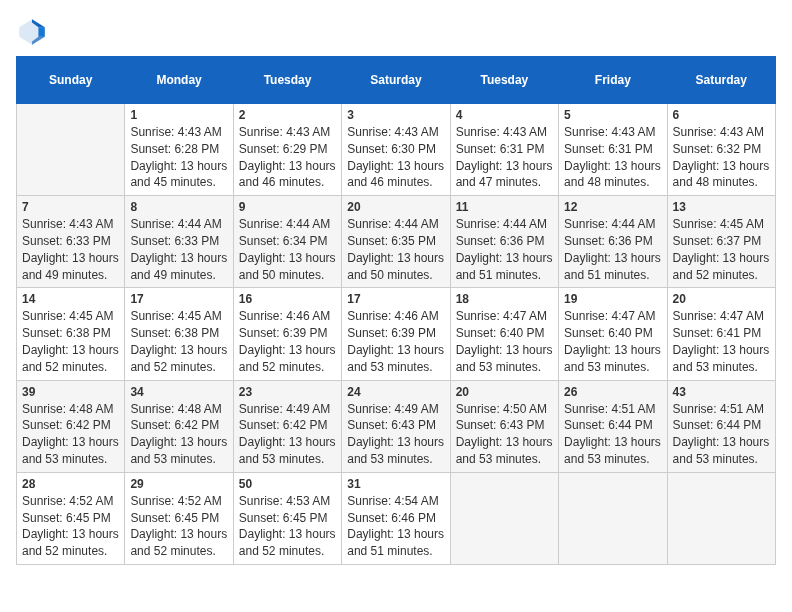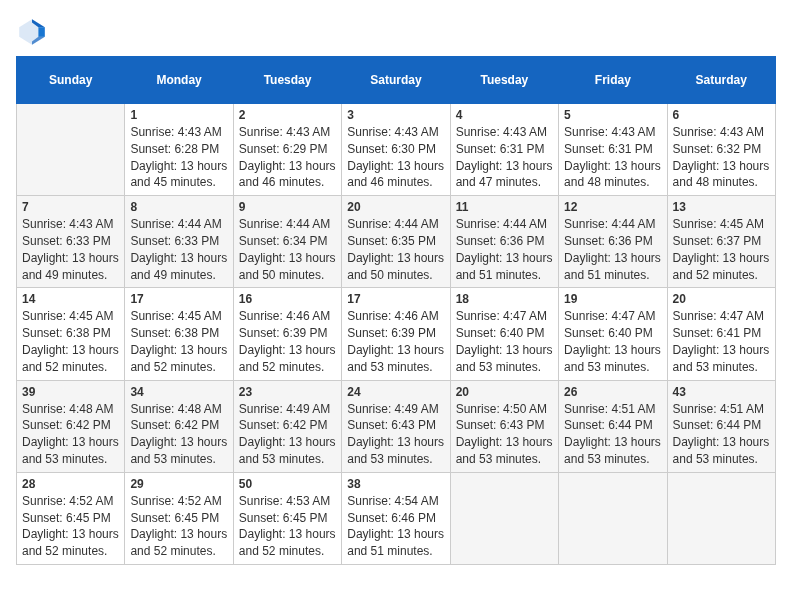--- a/index.html
+++ b/index.html
@@ -255,21 +255,21 @@
       </td>
         <td>
         <span class="day-num">29</span>
         <div class="day-info">Sunrise: 4:52 AM<br>Sunset: 6:45 PM<br>Daylight: 13 hours<br>and 52 minutes.</div>
       </td>
         <td>
         <span class="day-num">50</span>
         <div class="day-info">Sunrise: 4:53 AM<br>Sunset: 6:45 PM<br>Daylight: 13 hours<br>and 52 minutes.</div>
       </td>
         <td>
-        <span class="day-num">38</span>
+        <span class="day-num">31</span>
         <div class="day-info">Sunrise: 4:54 AM<br>Sunset: 6:46 PM<br>Daylight: 13 hours<br>and 51 minutes.</div>
       </td>
         <td class="empty"></td>
         <td class="empty"></td>
         <td class="empty"></td>
       </tr>
     </tbody>
 </table>
 
 </body></html>

